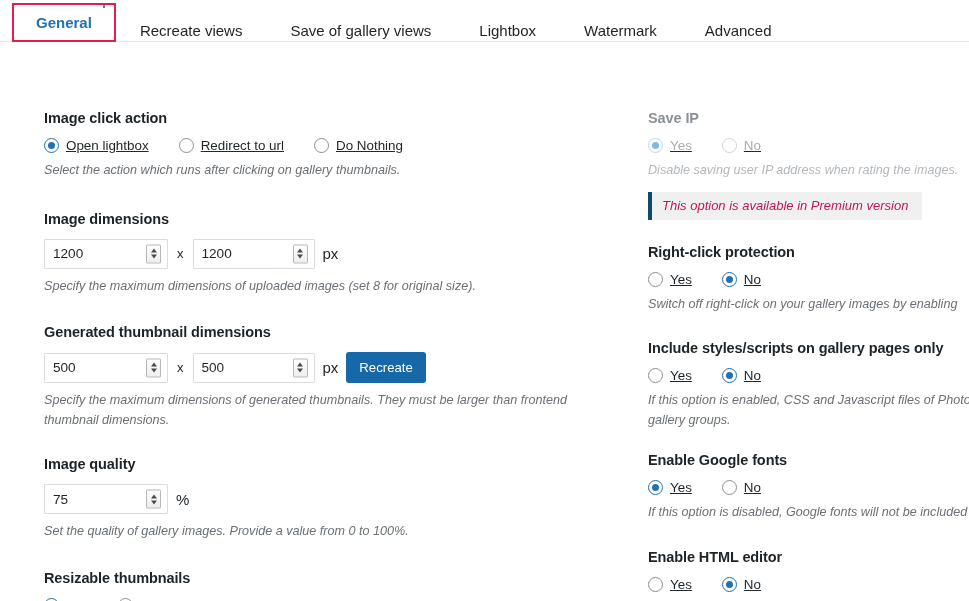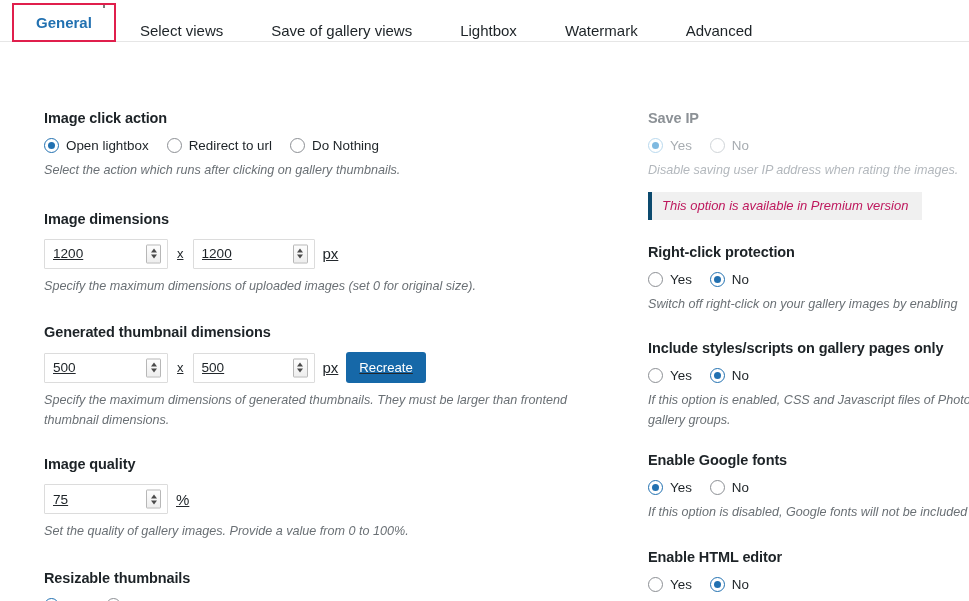--- a/index.html
+++ b/index.html
@@ -98,21 +98,22 @@
   .desc.wrap2 {
     white-space: normal;
     width: 360px;
   }
   .desc.muted { color: #b3b8bd; }
 
   
   .radio-row {
     display: flex;
     align-items: center;
-    gap: 0px;
+    gap: 12px;
+    text-decoration: underline;
   }
   .radio-opt {
     display: flex;
     align-items: center;
     margin-right: 18px;
     cursor: pointer;
   }
   .radio {
     width: 15px;
     height: 15px;
@@ -143,21 +144,20 @@
   
   .radio-opt.disabled .radio { border-color: #cfd4d8; }
   .radio-opt.disabled .radio.checked { border-color: #b9d9ee; }
   .radio-opt.disabled .radio.checked::after { background: #7fb9e0; }
   .radio-opt.disabled .rlabel { color: #a7acb1; }
 
   
   .input-row {
     display: flex;
     align-items: center;
-    text-decoration: underline;
   }
   .num {
     position: relative;
     height: 30px;
     box-sizing: border-box;
     border: 1px solid #dcdcdc;
     background: #fff;
     display: flex;
     align-items: center;
     border-radius: 1px;
@@ -242,21 +242,21 @@
   }
 </style>
 </head>
 <body>
 
 <div class="tabbar">
   <div class="tab active">
     <span>General</span>
   </div>
   <div class="tab">
-    <span>Select views</span>
+    <span>Recreate views</span>
   </div>
   <div class="tab">
     <span>Save of gallery views</span>
   </div>
   <div class="tab">
     <span>Lightbox</span>
   </div>
   <div class="tab">
     <span>Watermark</span>
   </div>
@@ -302,21 +302,21 @@
         <span class="xsep">x</span>
         <div class="num w-dim2">
           <input type="text" value="1200" style="">
           <span class="spin">
             <span class="ar up"></span>
             <span class="ar down"></span>
           </span>
         </div>
         <span class="unit">px</span>
       </div>
-      <div class="desc">Specify the maximum dimensions of uploaded images (set 0 for original size).</div>
+      <div class="desc">Specify the maximum dimensions of uploaded images (set 8 for original size).</div>
     </div>
 
     <div class="field" style="margin-top:28px;">
       <div class="label">Generated thumbnail dimensions</div>
       <div class="input-row">
         <div class="num w-dim">
           <input type="text" value="500" style="">
           <span class="spin">
             <span class="ar up"></span>
             <span class="ar down"></span>

